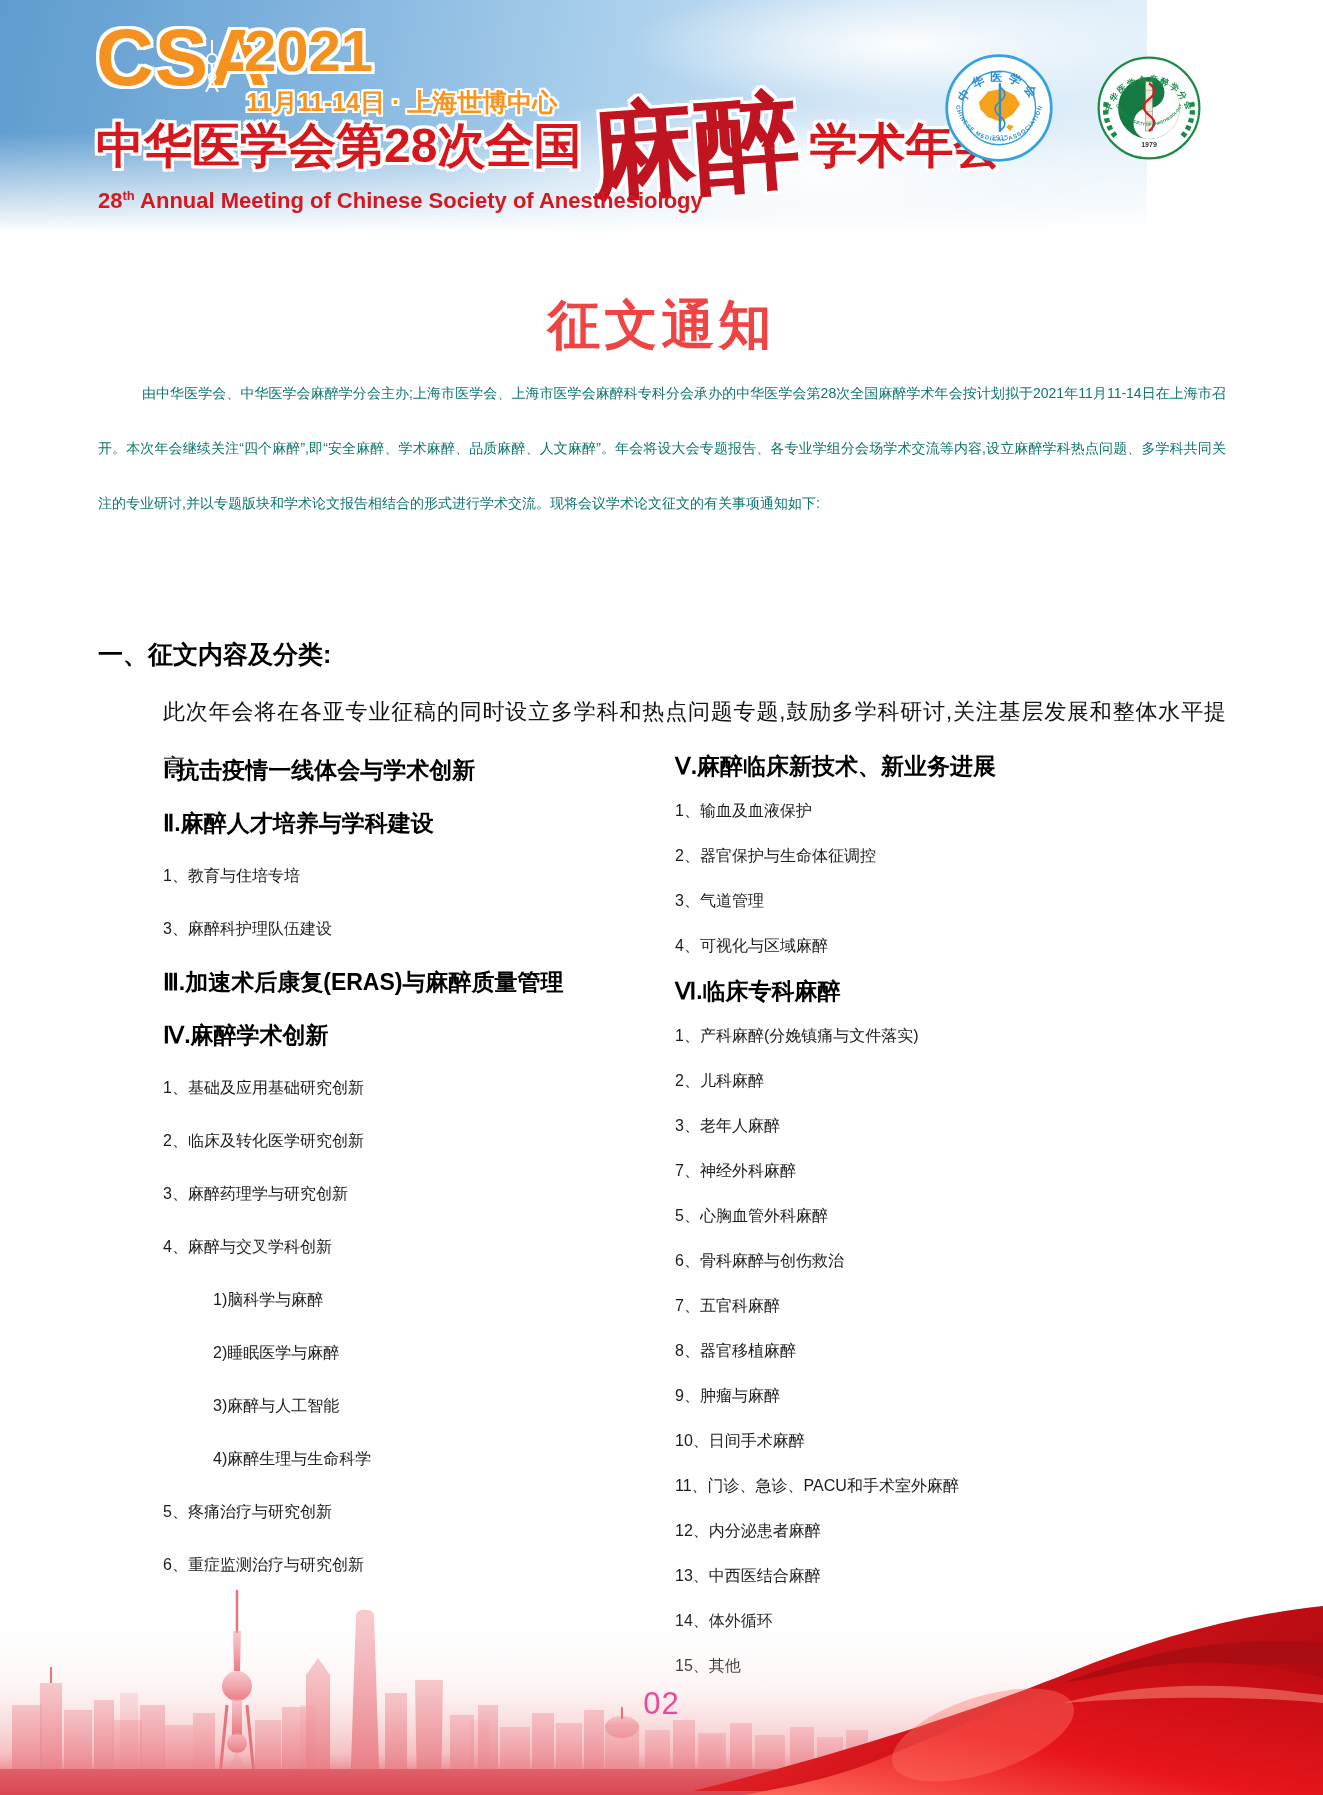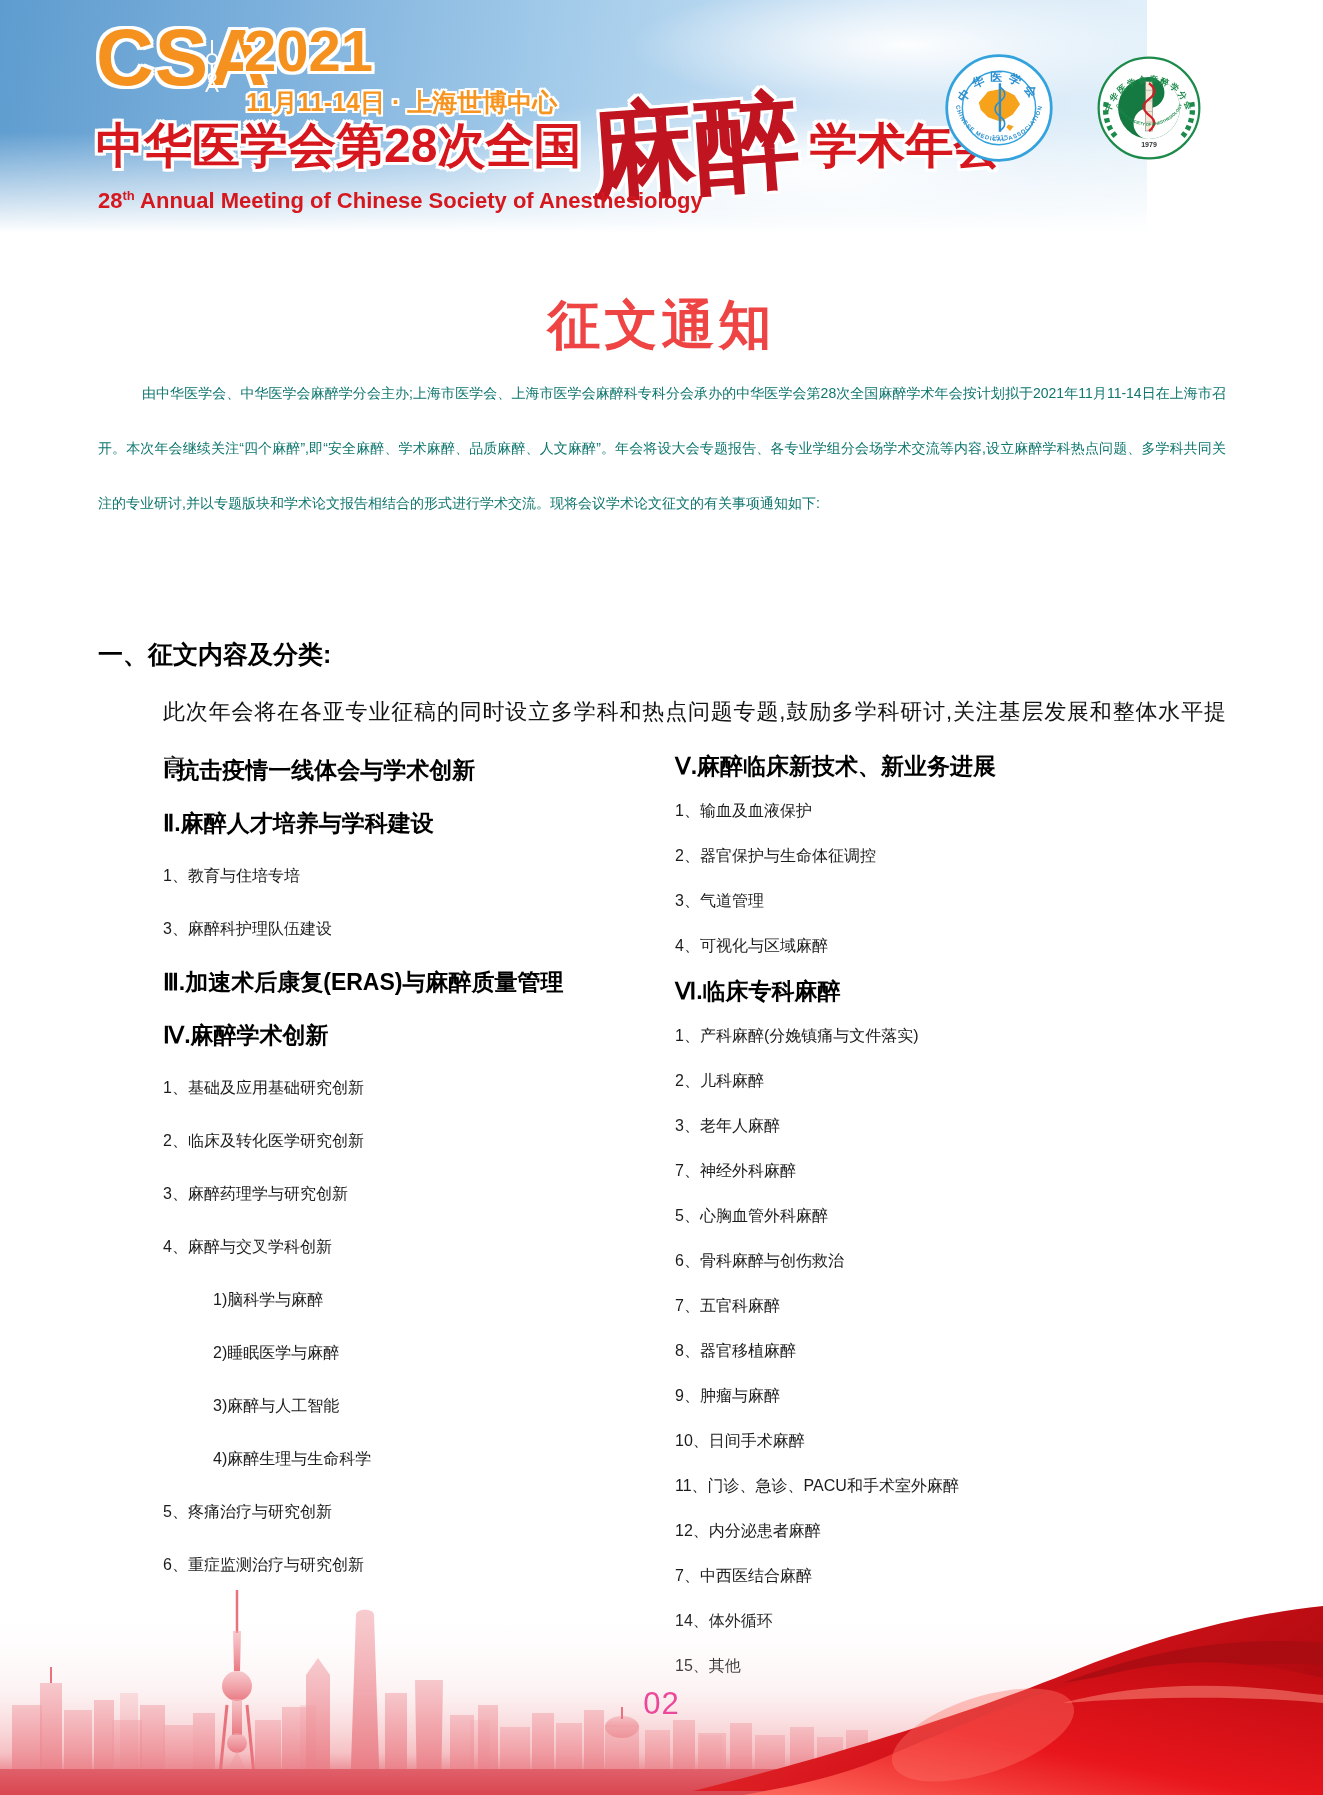--- a/index.html
+++ b/index.html
@@ -174,21 +174,21 @@
       <div class="li item">3、老年人麻醉</div>
       <div class="li item">7、神经外科麻醉</div>
       <div class="li item">5、心胸血管外科麻醉</div>
       <div class="li item">6、骨科麻醉与创伤救治</div>
       <div class="li item">7、五官科麻醉</div>
       <div class="li item">8、器官移植麻醉</div>
       <div class="li item">9、肿瘤与麻醉</div>
       <div class="li item">10、日间手术麻醉</div>
       <div class="li item">11、门诊、急诊、PACU和手术室外麻醉</div>
       <div class="li item">12、内分泌患者麻醉</div>
-      <div class="li item">7、中西医结合麻醉</div>
+      <div class="li item">13、中西医结合麻醉</div>
       <div class="li item">14、体外循环</div>
       <div class="li item">15、其他</div>
     </div>
 
   <svg class="skyline" viewBox="0 0 1323 420">
     <defs>
       <linearGradient id="wash" x1="0" y1="0" x2="0" y2="1">
         <stop offset="0%" stop-color="#ffffff" stop-opacity="0"></stop>
         <stop offset="45%" stop-color="#f6cdd0" stop-opacity="0.25"></stop>
         <stop offset="78%" stop-color="#ee8e94" stop-opacity="0.55"></stop>

